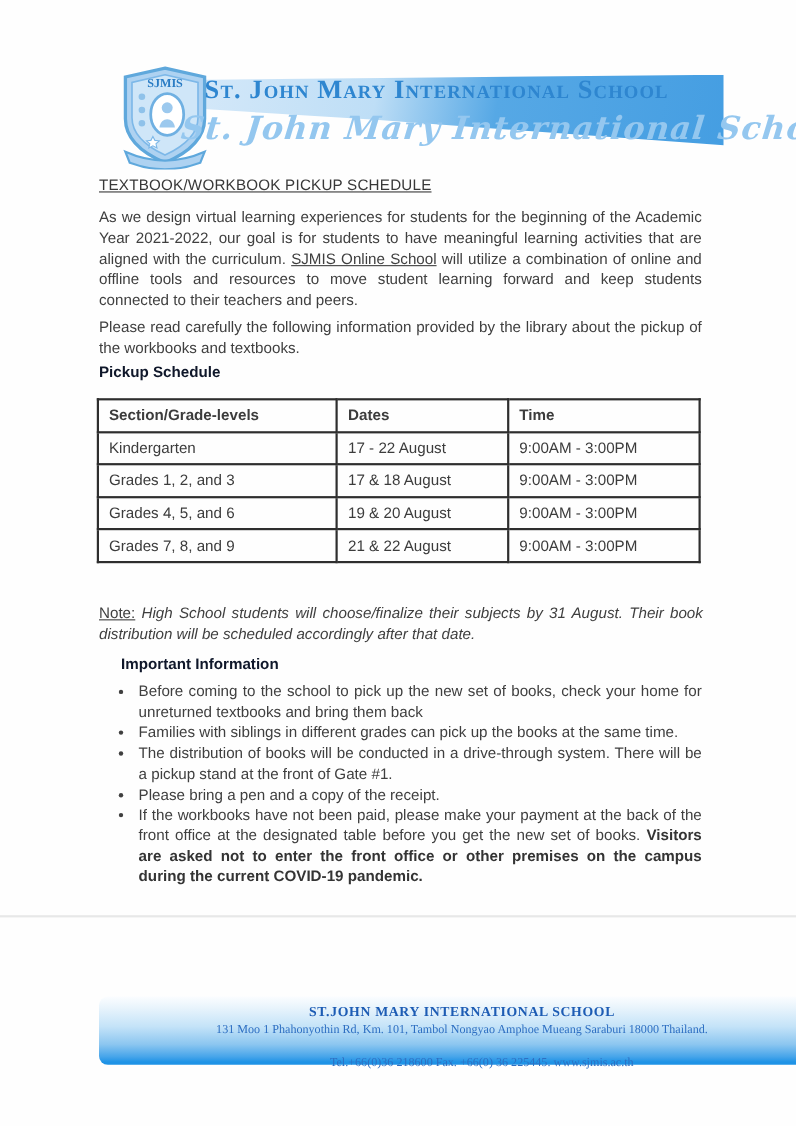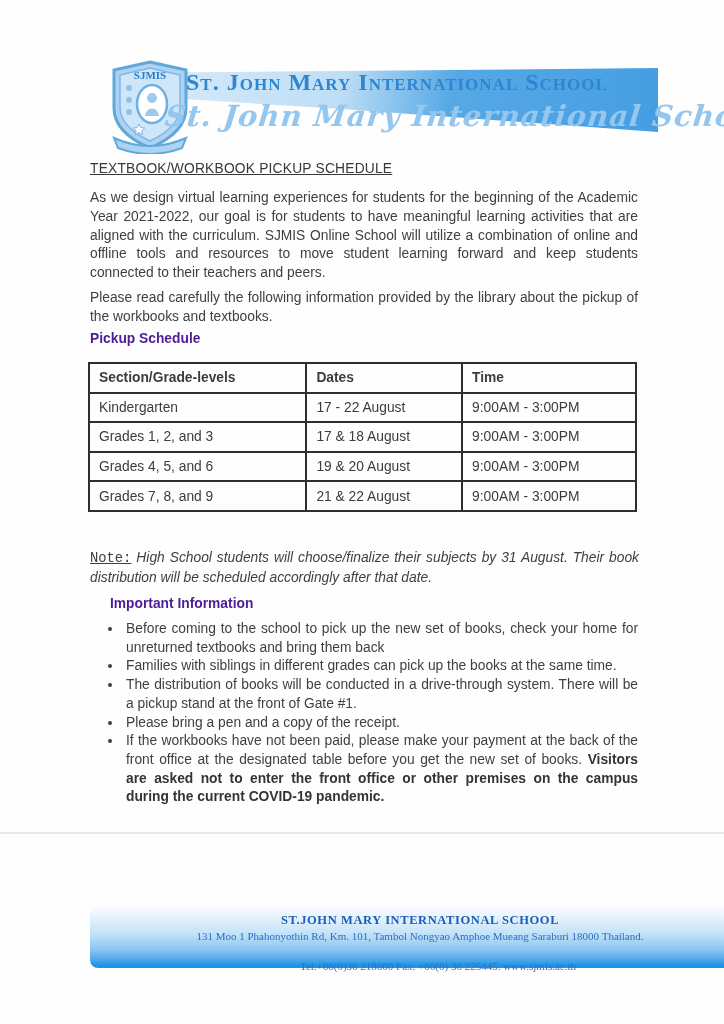--- a/index.html
+++ b/index.html
@@ -50,24 +50,24 @@
     color:#383838;
     letter-spacing:.2px;
   }
   .para{
     left:90px;width:548px;
     font-size:13.8px;line-height:18.8px;
     text-align:justify;
   }
   .p1{top:189px;}
   .p2{top:289px;}
-  .uline{margin-top:40px;}
+  .uline{text-decoration:underline;margin-top:40px;}
   .subhead{
     left:90px;
-    font-size:13.8px;font-weight:bold;color:#4c1d95;
+    font-size:13.8px;font-weight:bold;color:#0f172a;
   }
   .sh-pickup{top:331px;}
   .sh-important{top:596px;padding-left:20px;}
 
   
   .tbl-wrap{left:88px;top:362px;width:458px;}
   table.sched{
     border-collapse:collapse;width:549px;table-layout:fixed;
     font-size:13.8px;color:#3c3c3c;
   }
@@ -81,21 +81,21 @@
   }
   table.sched th{font-weight:bold;}
   .c1{width:215px;}.c2{width:154px;}.c3{width:172px;}
 
   
   .note{
     left:90px;top:549px;width:549px;
     font-size:13.8px;line-height:18.8px;text-align:justify;
     font-style:italic;
   }
-  .note-label{font-style:normal;text-decoration:underline;font-family:Liberation Mono, monospace;}
+  .note-label{font-style:normal;text-decoration:underline;}
 
   
   .bullets{
     left:90px;top:620px;width:548px;
     font-size:13.8px;line-height:18.7px;
   }
   .bullets ul{margin:0;padding:0 0 0 33px;list-style:disc;}
   .bullets li{text-align:justify;padding-left:3px;}
   .bullets .bold-tail{font-weight:bold;color:#343434;}
 

